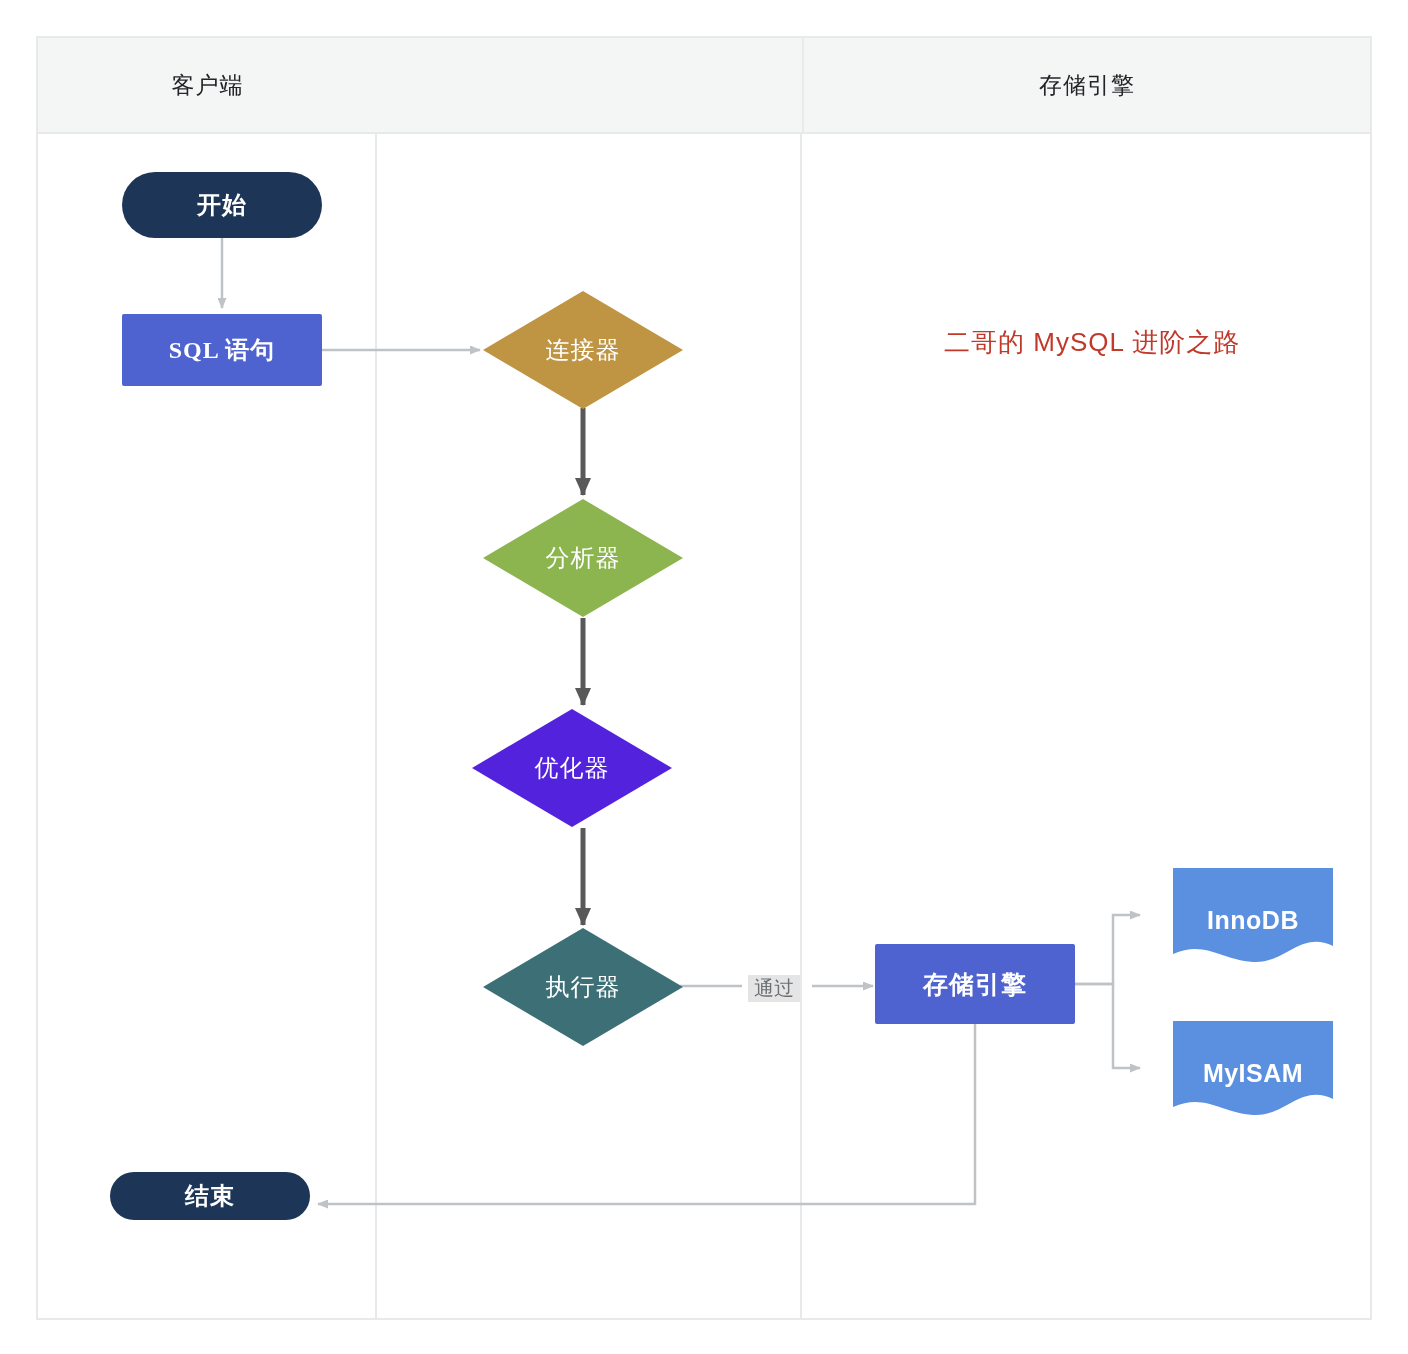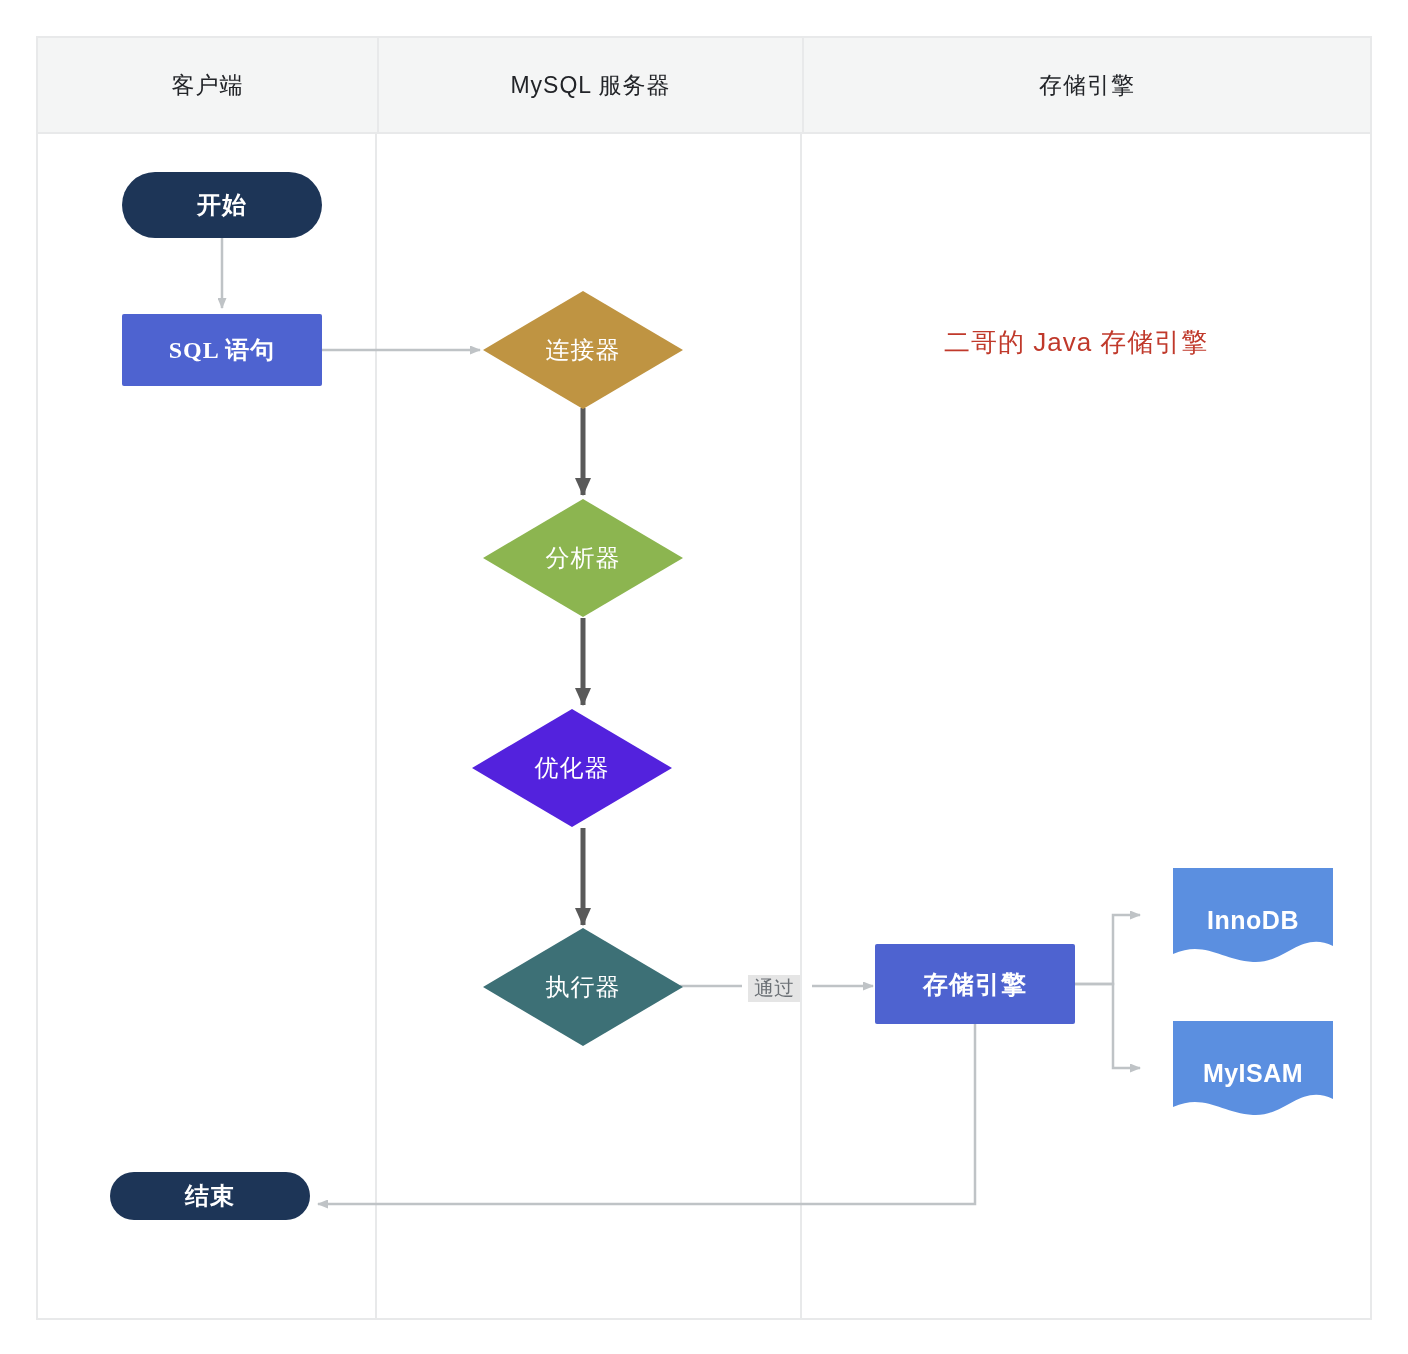--- a/index.html
+++ b/index.html
@@ -144,23 +144,20 @@
 </head>
 <body>
 
 <div id="root">
 
   <div class="frame"></div>
 
   <div class="header-row">
     <div class="header-cell hc0">
       <span>客户端</span>
-    </div>
-    <div class="header-cell hc1">
-      <span>MySQL 服务器</span>
     </div>
     <div class="header-cell hc2">
       <span>存储引擎</span>
     </div>
   </div>
 
   <div class="lane-divider ld0"></div>
   <div class="lane-divider ld1"></div>
 
   <svg class="edge-layer" viewBox="0 0 1408 1354" width="1408" height="1354" xmlns="http://www.w3.org/2000/svg">
@@ -267,15 +264,15 @@
     <svg class="doc-shape" viewBox="0 0 160 98" preserveAspectRatio="none">
       <path d="M0,0 L160,0 L160,78 C128,62 112,96 80,94 C48,92 32,72 0,86 Z" fill="#5b8fe0"></path>
     </svg>
     <div class="doc-label">MyISAM</div>
   </div>
 
   <div class="node terminator" style="left:110px; top:1172px; width:200px; height:48px; background:#1d3557; font-size:24px;">
     <span>结束</span>
   </div>
 
-  <div class="watermark" style="left:944px; top:325px;">二哥的 Java 存储引擎</div>
+  <div class="watermark" style="left:944px; top:325px;">二哥的 MySQL 进阶之路</div>
 
 </div>
 
 </body></html>

